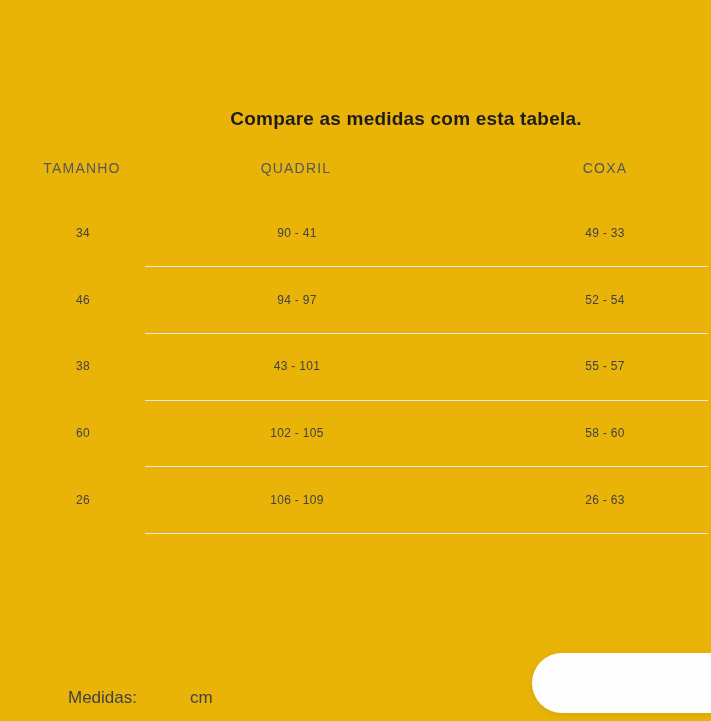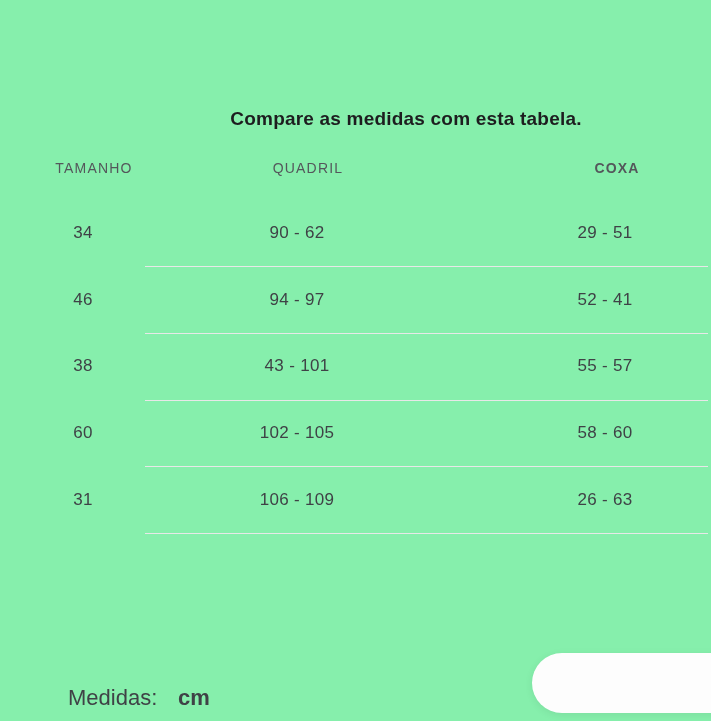--- a/index.html
+++ b/index.html
@@ -8,21 +8,21 @@
     font-family: "Liberation Sans", sans-serif;
     width: 711px;
     height: 721px;
     position: relative;
     overflow: hidden;
   }
   .screen {
     position: absolute;
     left: 0; top: 0;
     width: 711px; height: 721px;
-    background: #86efac;
+    background: #eab308;
     overflow: hidden;
   }
   .title {
     position: absolute;
     left: 406px; top: 119px;
     transform: translate(-50%, -50%);
     white-space: nowrap;
     font-size: 19px;
     font-weight: 700;
     color: #1d1d1f;
@@ -30,43 +30,42 @@
   }
   .col-h {
     position: absolute;
     top: 168px;
     transform: translate(-50%, -50%);
     white-space: nowrap;
     font-size: 14px;
     font-weight: 400;
     color: #54575b;
     letter-spacing: 1.2px;
-    margin-left: 12px;
   }
   .h-tamanho { left: 82px; }
   .h-quadril { left: 296px; }
-  .h-coxa    { left: 605px; font-weight: bold; }
+  .h-coxa    { left: 605px; }
 
   .row {
     position: absolute;
     left: 0;
     width: 711px;
     height: 0;
   }
   .r1 { top: 233px; }
   .r2 { top: 300px; }
   .r3 { top: 366px; }
   .r4 { top: 433px; }
   .r5 { top: 500px; }
   .cell {
     position: absolute;
     top: 0;
     transform: translate(-50%, -50%);
     white-space: nowrap;
-    font-size: 17px;
+    font-size: 12px;
     font-weight: 400;
     color: #3f4246;
     letter-spacing: 0.3px;
   }
   .c-size    { left: 83px; }
   .c-quadril { left: 297px; }
   .c-coxa    { left: 605px; }
 
   .divider {
     position: absolute;
@@ -79,26 +78,26 @@
   .d2 { top: 333px; }
   .d3 { top: 400px; }
   .d4 { top: 466px; }
   .d5 { top: 533px; }
 
   .footer-label, .footer-unit {
     position: absolute;
     top: 698px;
     transform: translateY(-50%);
     white-space: nowrap;
-    font-size: 22px;
+    font-size: 17px;
     font-weight: 400;
     color: #3f4246;
   }
   .footer-label { left: 68px; }
-  .footer-unit  { left: 178px; font-weight: bold; }
+  .footer-unit  { left: 190px; }
 
   .widget {
     position: absolute;
     left: 532px;
     top: 653px;
     width: 230px;
     height: 60px;
     border-radius: 30px;
     background: #fdfdfd;
     box-shadow: 0 2px 8px rgba(0, 0, 0, 0.07);
@@ -111,48 +110,48 @@
 <div class="screen">
 
   <h1 class="title">Compare as medidas com esta tabela.</h1>
 
   <span class="col-h h-tamanho">TAMANHO</span>
   <span class="col-h h-quadril">QUADRIL</span>
   <span class="col-h h-coxa">COXA</span>
 
   <div class="row r1">
     <span class="cell c-size">34</span>
-    <span class="cell c-quadril">90 - 62</span>
-    <span class="cell c-coxa">29 - 51</span>
+    <span class="cell c-quadril">90 - 41</span>
+    <span class="cell c-coxa">49 - 33</span>
   </div>
   <div class="divider d1"></div>
 
   <div class="row r2">
     <span class="cell c-size">46</span>
     <span class="cell c-quadril">94 - 97</span>
-    <span class="cell c-coxa">52 - 41</span>
+    <span class="cell c-coxa">52 - 54</span>
   </div>
   <div class="divider d2"></div>
 
   <div class="row r3">
     <span class="cell c-size">38</span>
     <span class="cell c-quadril">43 - 101</span>
     <span class="cell c-coxa">55 - 57</span>
   </div>
   <div class="divider d3"></div>
 
   <div class="row r4">
     <span class="cell c-size">60</span>
     <span class="cell c-quadril">102 - 105</span>
     <span class="cell c-coxa">58 - 60</span>
   </div>
   <div class="divider d4"></div>
 
   <div class="row r5">
-    <span class="cell c-size">31</span>
+    <span class="cell c-size">26</span>
     <span class="cell c-quadril">106 - 109</span>
     <span class="cell c-coxa">26 - 63</span>
   </div>
   <div class="divider d5"></div>
 
   <span class="footer-label">Medidas:</span>
   <span class="footer-unit">cm</span>
 
   <div class="widget"></div>
 

